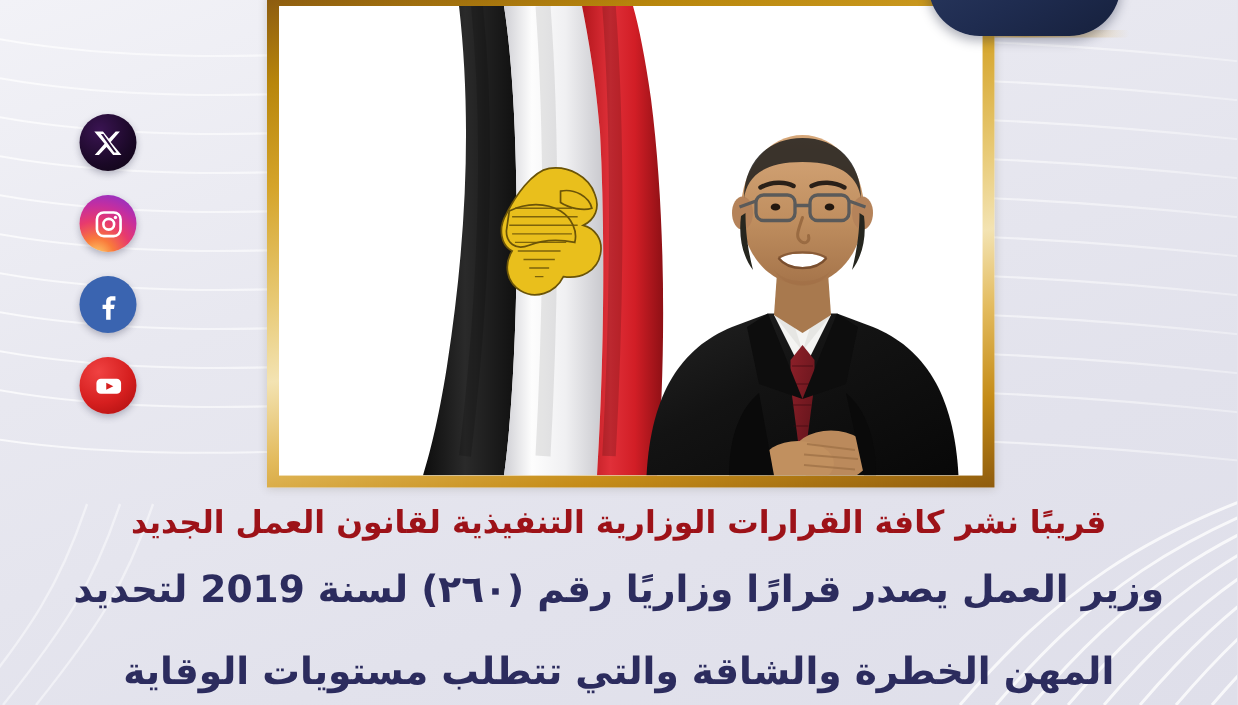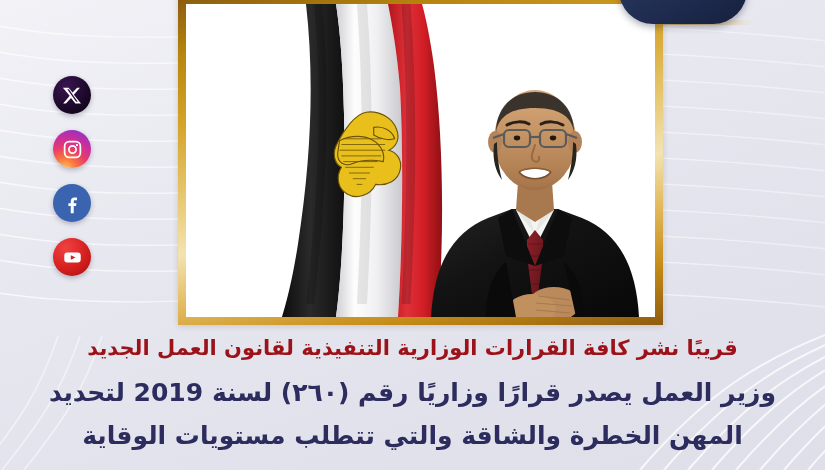--- a/index.html
+++ b/index.html
@@ -70,21 +70,21 @@
     font-family:"DejaVu Sans","Liberation Sans",sans-serif;
     font-weight:bold;white-space:nowrap;
   }
   .line-1{
     color:#9d1218;font-size:21px;line-height:28px;letter-spacing:-.2px;
   }
   .line-2{
     color:#2c2c5e;font-size:25px;line-height:42px;margin-top:10px;letter-spacing:-.2px;
   }
   .line-3{
-    color:#2c2c5e;font-size:25px;line-height:42px;margin-top:1px;letter-spacing:-.2px;text-align:center;
+    color:#2c2c5e;font-size:25px;line-height:42px;margin-top:13px;letter-spacing:-.2px;text-align:center;
   }
 </style>
 </head>
 <body>
 
 <div class="stage">
 
   <div class="waves">
     <svg viewBox="0 0 825 470" preserveAspectRatio="none" aria-hidden="true">
       <defs>

